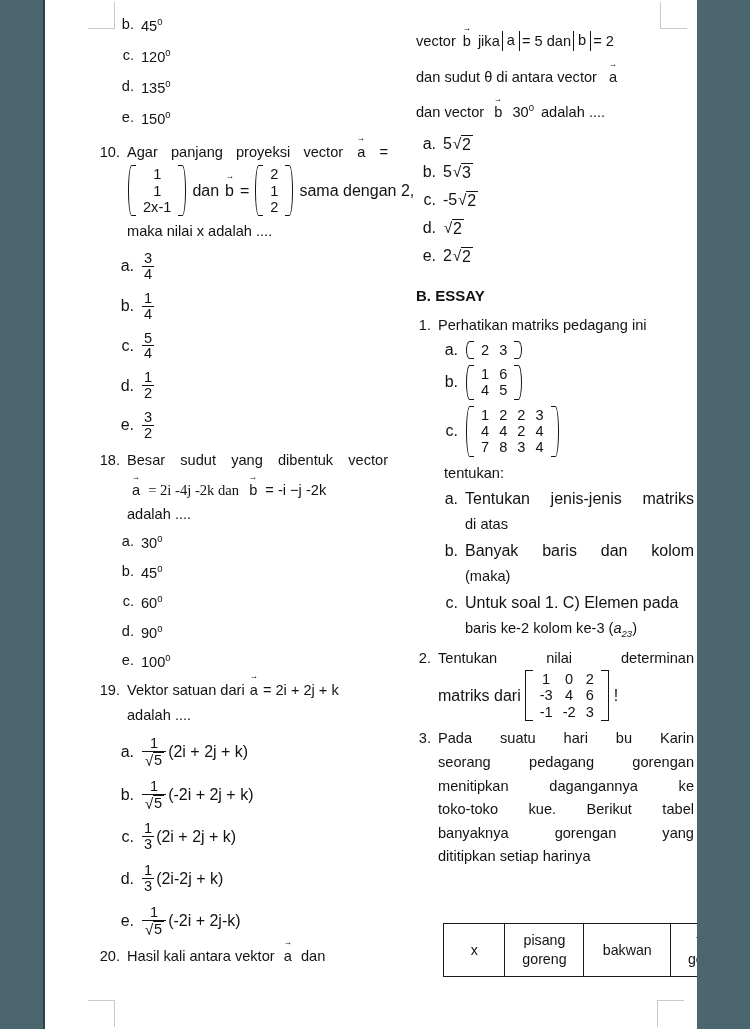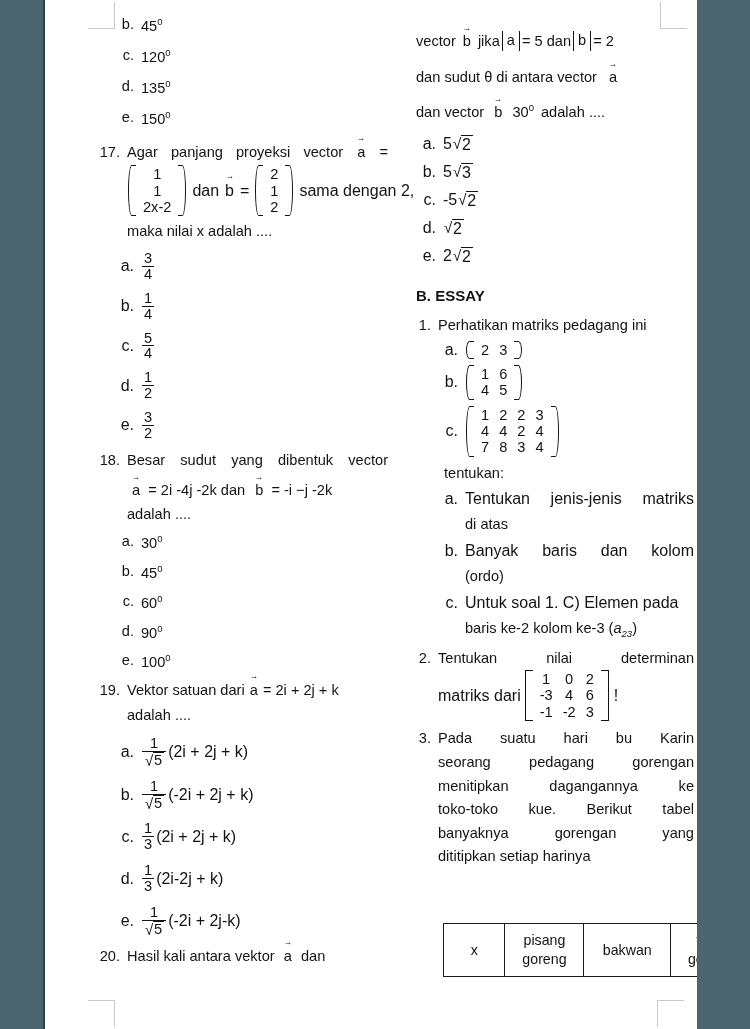--- a/index.html
+++ b/index.html
@@ -217,31 +217,31 @@
         <span class="body-txt"><span>135</span><span class="sup">0</span></span>
       </div>
       <div class="row" style="margin-left:24px; margin-bottom:18px;">
         <span class="marker marker-let">e.</span>
         <span class="body-txt"><span>150</span><span class="sup">0</span></span>
       </div>
     </div>
 
     <div>
       <div class="row">
-        <span class="marker marker-num">17.</span>
+        <span class="marker marker-num">10.</span>
         <span class="body-txt justify" style="display:block;"><span>Agar panjang proyeksi vector</span> <span class="vec">a</span> <span>=</span></span>
       </div>
 
       <div style="margin-left:31px; margin-top:5px; display:flex; align-items:center; white-space:nowrap;">
         <span class="mat">
           <span class="par par-l-round"></span>
           <span class="grid" style="grid-template-columns:1fr;">
             <span>1</span>
             <span>1</span>
-            <span>2x-2</span>
+            <span>2x-1</span>
           </span>
           <span class="par par-r-round"></span>
         </span>
         <span style="margin:0 5px;">dan</span>
         <span class="vec">b</span>
         <span style="margin:0 5px;">=</span>
         <span class="mat">
           <span class="par par-l-round"></span>
           <span class="grid" style="grid-template-columns:1fr;">
             <span>2</span>
@@ -294,21 +294,21 @@
       </div>
     </div>
 
     <div style="margin-top:11px;">
       <div class="row">
         <span class="marker marker-num">18.</span>
         <span class="body-txt justify" style="display:block;">Besar sudut yang dibentuk vector</span>
       </div>
       <div class="line" style="margin-left:35px; margin-top:15px;">
         <span class="vec">a</span>
-        <span style="margin-left:3px;">= 2i -4j -2k dan</span>
+        <span style="margin-left:3px;font-family:Liberation Serif, serif;">= 2i -4j -2k dan</span>
         <span class="vec" style="margin-left:5px;">b</span>
         <span style="margin-left:3px;">= -i −j -2k</span>
       </div>
       <div class="line" style="margin-left:31px; margin-top:10px;">adalah ....</div>
 
       <div style="margin-top:11px;">
         <div class="row" style="margin-left:24px; margin-bottom:12px;">
           <span class="marker marker-let">a.</span>
           <span class="body-txt"><span>30</span><span class="sup">0</span></span>
         </div>
@@ -507,21 +507,21 @@
           <span class="body-txt justify" style="display:block; width:226px;">Tentukan  jenis-jenis  matriks</span>
         </div>
         <div class="line" style="margin-left:21px; margin-top:9px;">di atas</div>
       </div>
 
       <div style="margin-left:28px; margin-top:10px;">
         <div style="display:flex;">
           <span class="marker marker-let">b.</span>
           <span class="body-txt justify" style="display:block; width:226px;">Banyak    baris    dan    kolom</span>
         </div>
-        <div class="line" style="margin-left:21px; margin-top:9px;">(ordo)</div>
+        <div class="line" style="margin-left:21px; margin-top:9px;">(maka)</div>
       </div>
 
       <div style="margin-left:28px; margin-top:10px;">
         <div style="display:flex;">
           <span class="marker marker-let">c.</span>
           <span class="body-txt" style="display:block; width:226px;">Untuk soal 1. C) Elemen pada</span>
         </div>
         <div class="line" style="margin-left:21px; margin-top:9px;"><span>baris  ke-2  kolom  ke-3  (</span><span class="ital">a</span><span class="sub">23</span><span>)</span></div>
       </div>
     </div>

